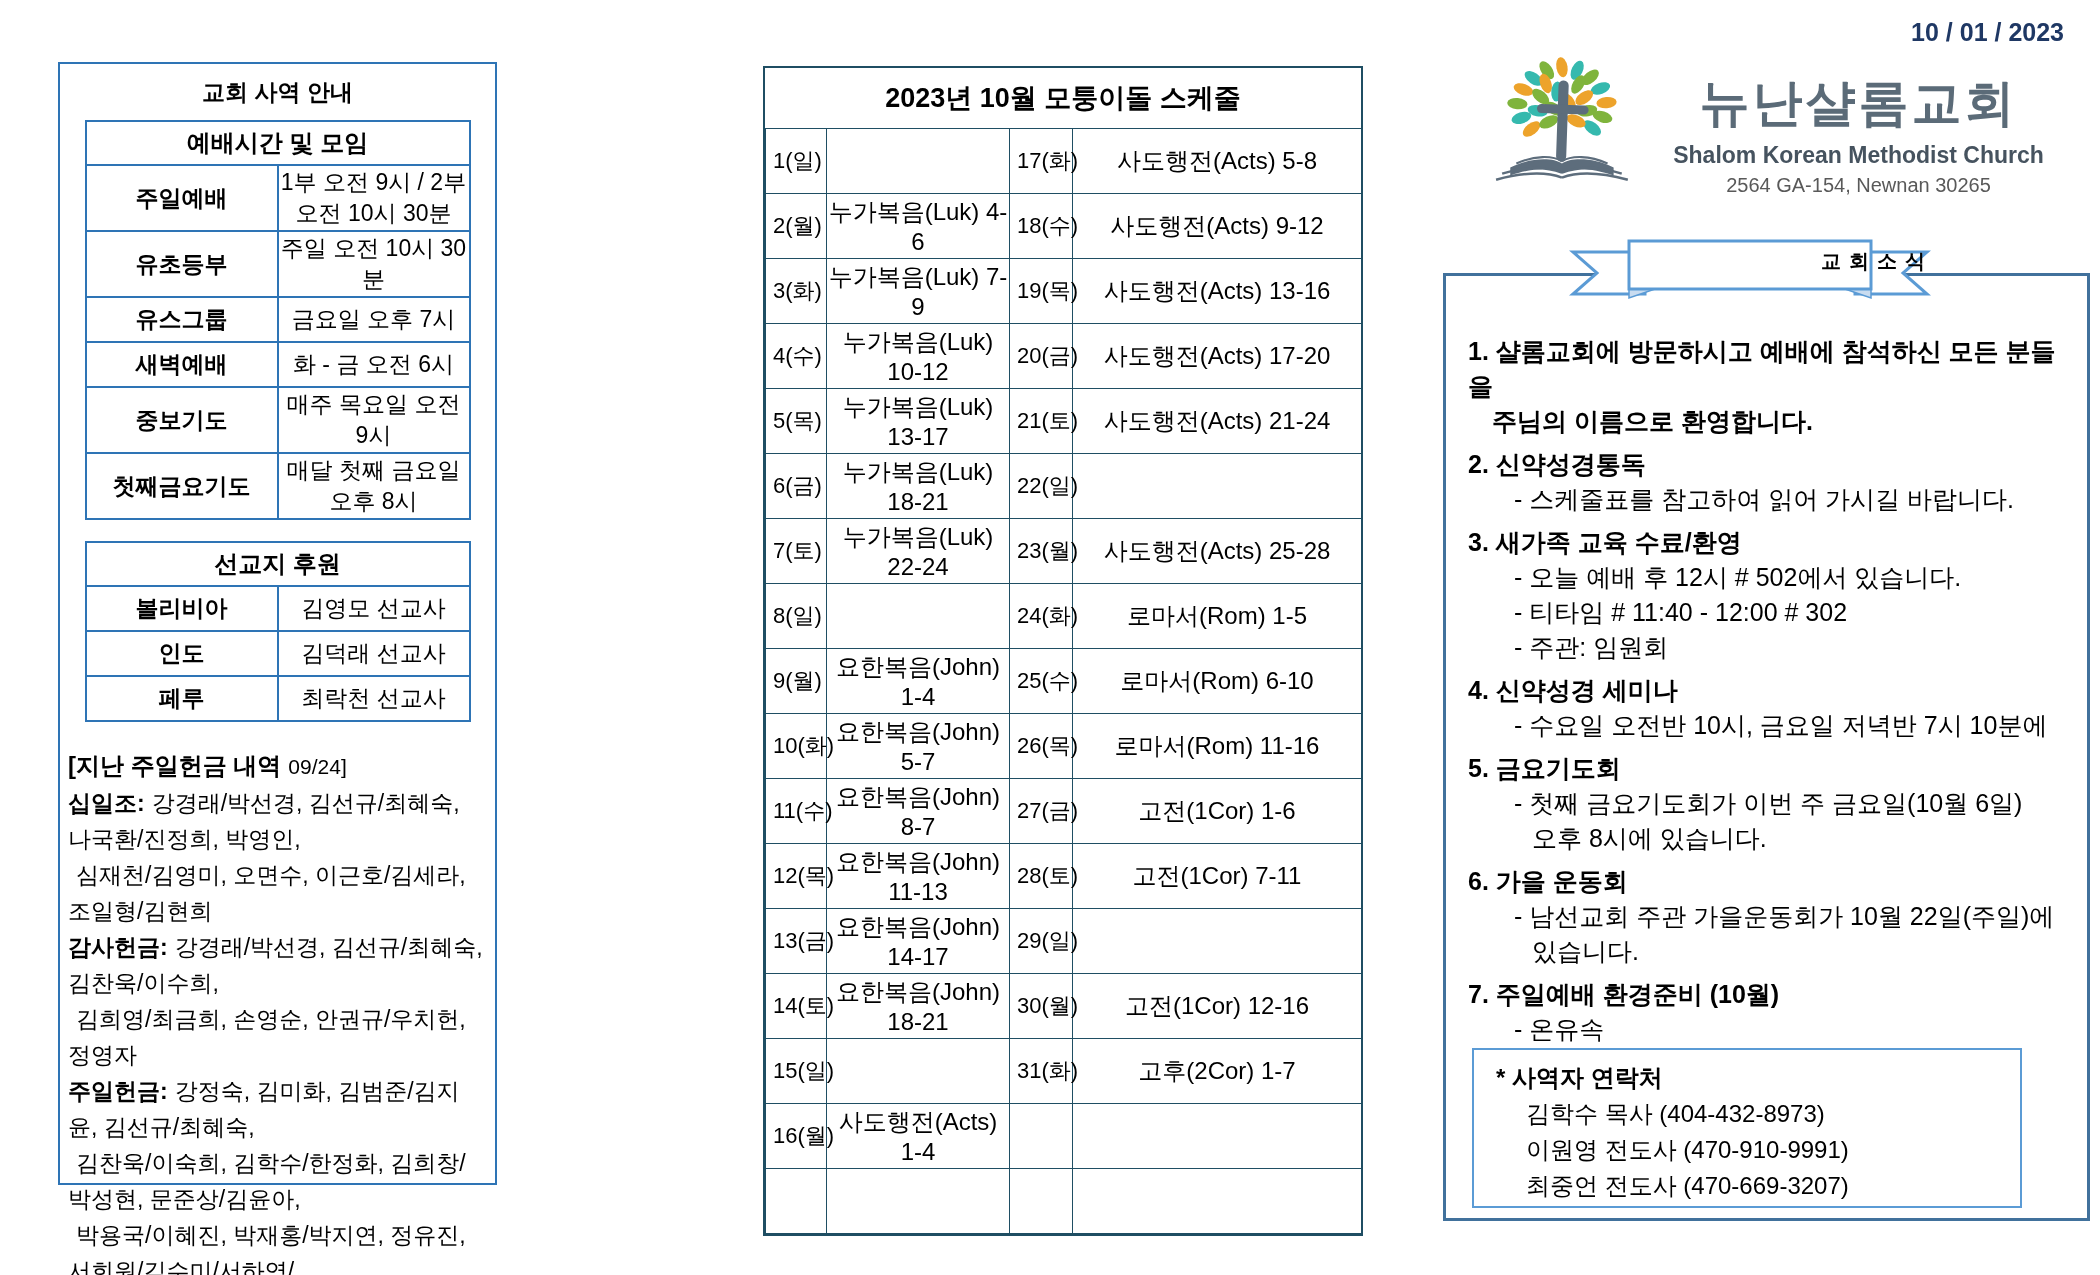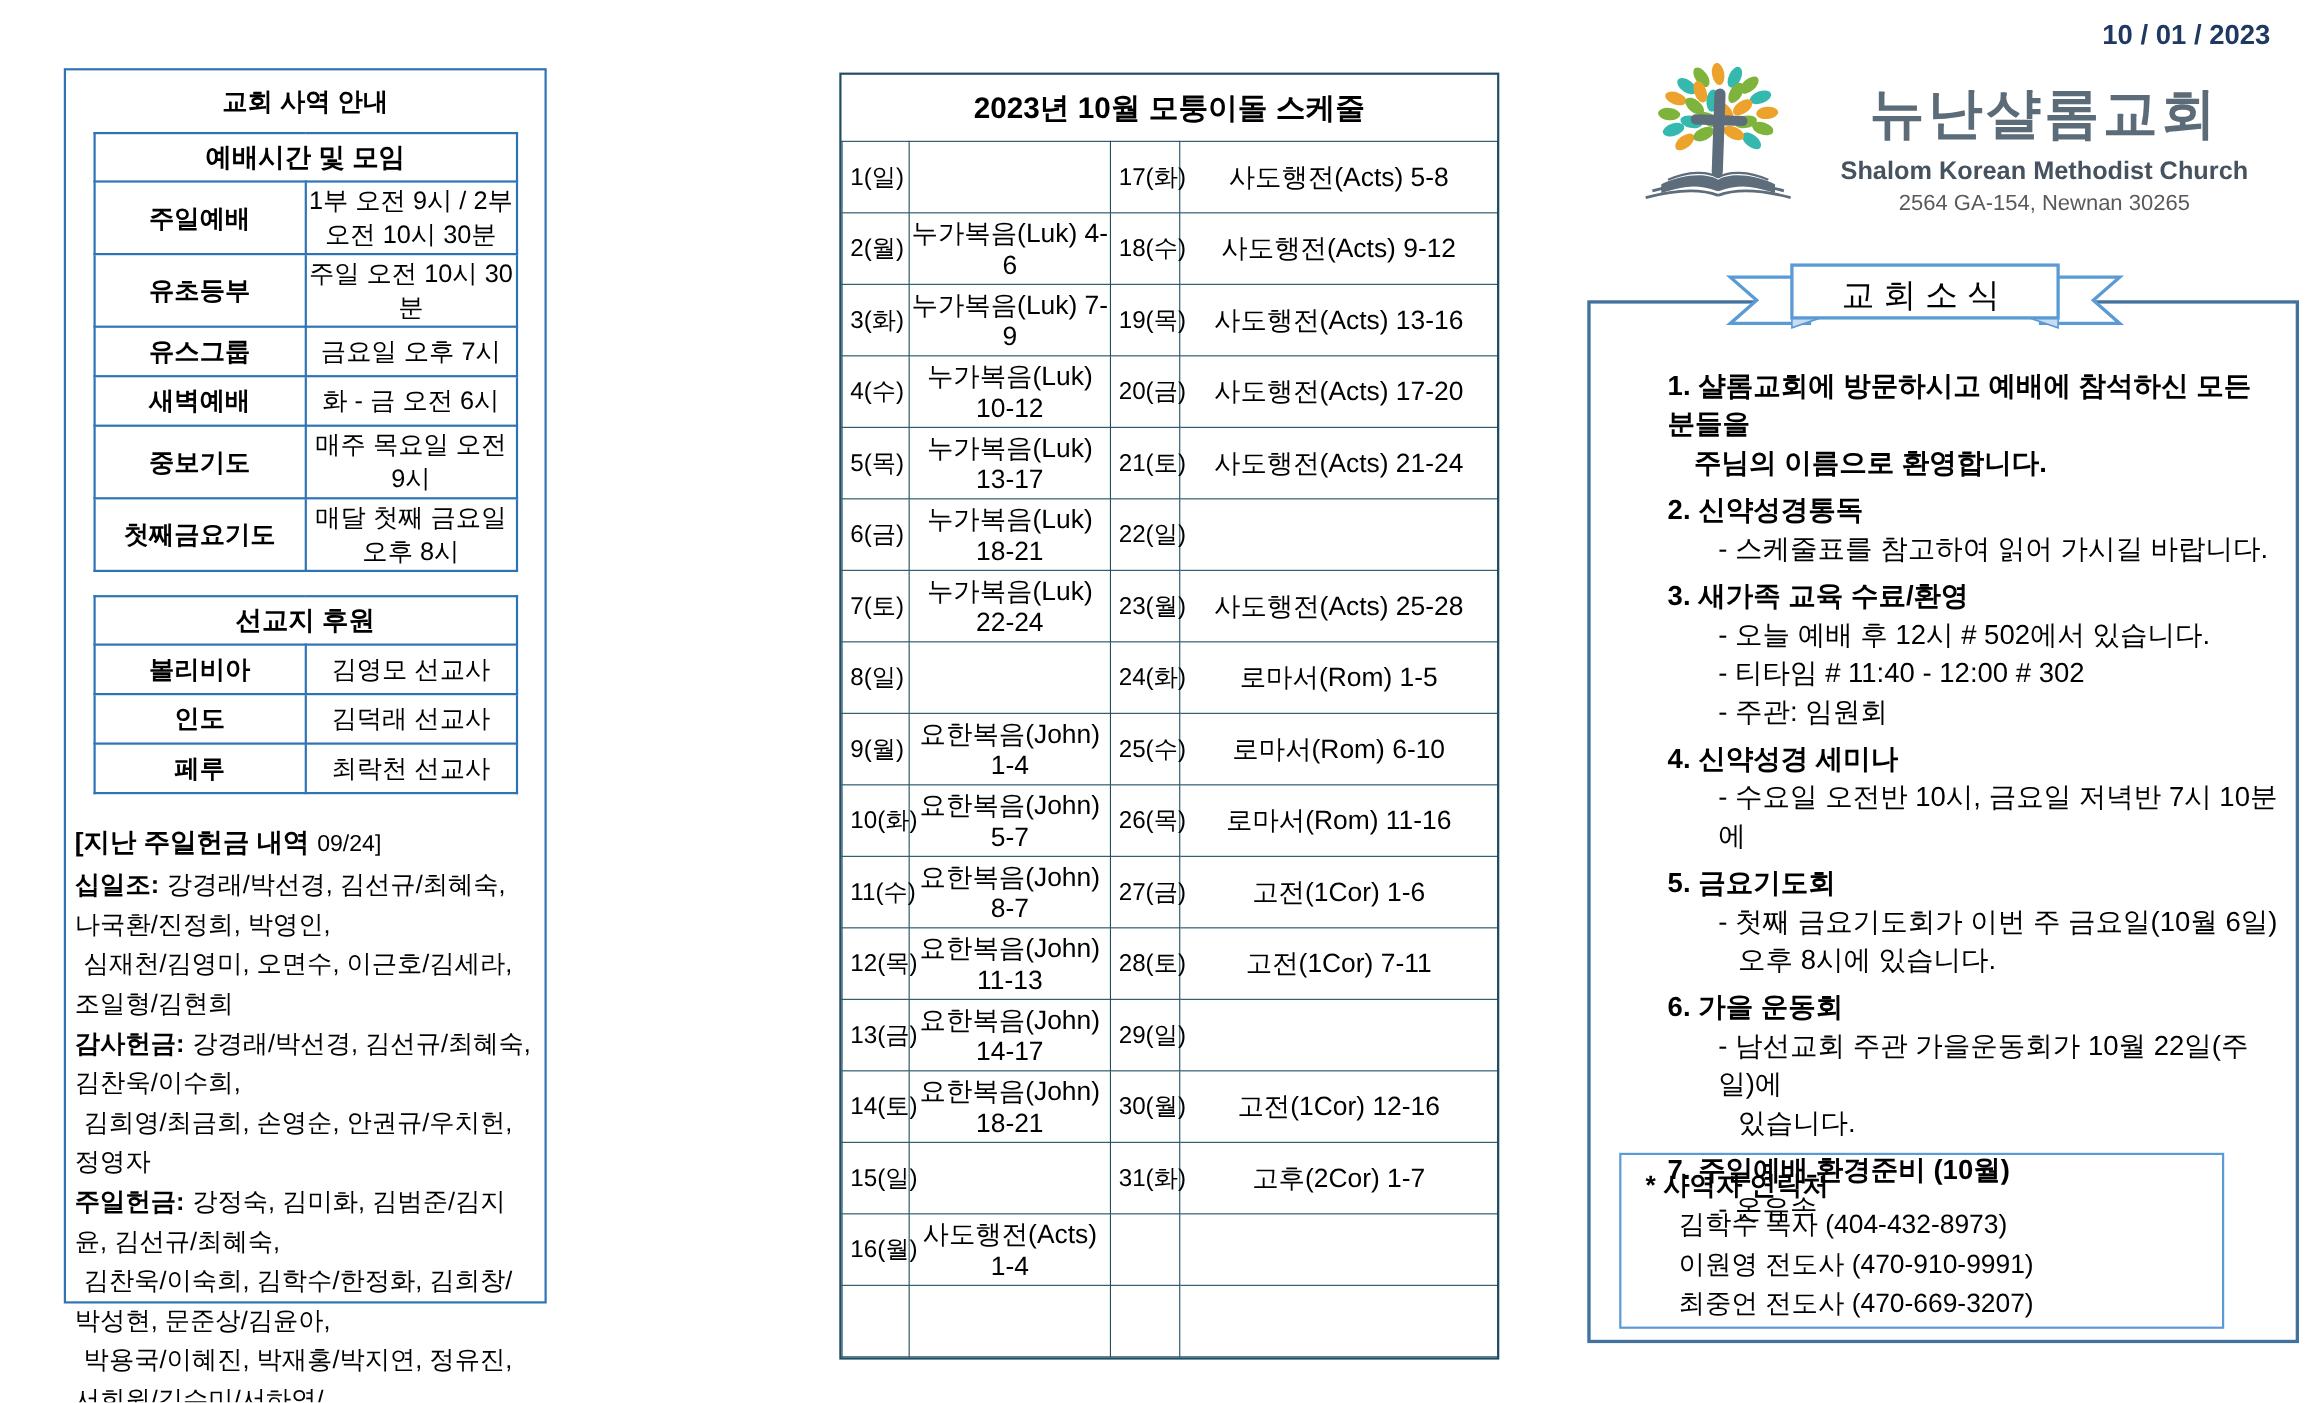--- a/index.html
+++ b/index.html
@@ -35,37 +35,37 @@
   
   .date{position:absolute;top:18px;right:36px;font-size:25px;font-weight:700;color:#1F3864;}
   .brand{position:absolute;left:1490px;top:56px;width:585px;display:flex;align-items:flex-start;}
   .logo{width:152px;height:146px;flex:none;}
   .brand-text{flex:1;text-align:center;margin-top:14px;}
   .brand-kr{font-size:50px;font-weight:700;color:#5B6B78;letter-spacing:3px;}
   .brand-en{font-size:23px;font-weight:700;color:#46535F;margin-top:5px;}
   .brand-addr{font-size:20px;color:#595959;margin-top:5px;}
 
   .news-box{position:absolute;left:1443px;top:273px;width:647px;height:948px;
-            border:3px solid #41719C;box-sizing:border-box;padding-left:48px;}
+            border:3px solid #41719C;box-sizing:border-box;}
   .news-list{padding:58px 16px 0 22px;font-size:25px;line-height:35px;}
   .news-list .head{font-weight:700;margin-top:8px;}
   .news-list div.nl:first-of-type{margin-top:0;}
   .news-list .head-cont{font-weight:700;padding-left:24px;}
   .news-list .sub{padding-left:46px;}
   .news-list .sub-cont{padding-left:64px;}
   .contact-box{position:absolute;left:26px;top:772px;width:550px;height:160px;
                border:2px solid #5B9BD5;box-sizing:border-box;
                padding:10px 0 0 22px;font-size:24px;line-height:36px;}
   .contact-title{font-weight:700;}
   .contact-line{padding-left:30px;}
 
   .ribbon{position:absolute;left:1567px;top:236px;width:366px;height:66px;}
   .ribbon svg{position:absolute;left:0;top:0;}
-  .ribbon-text{position:absolute;left:0;right:0;top:12px;text-align:center;
-               font-size:30px;font-weight:400;letter-spacing:8px;}
+  .ribbon-text{position:absolute;left:0;right:0;top:12px;text-align:right;
+               font-size:20px;font-weight:700;letter-spacing:8px;}
 </style>
 </head>
 <body>
 
 <div class="page">
 
   <section class="left-box">
     <h2 class="left-title">교회 사역 안내</h2>
 
     <table class="blue-table t1">

